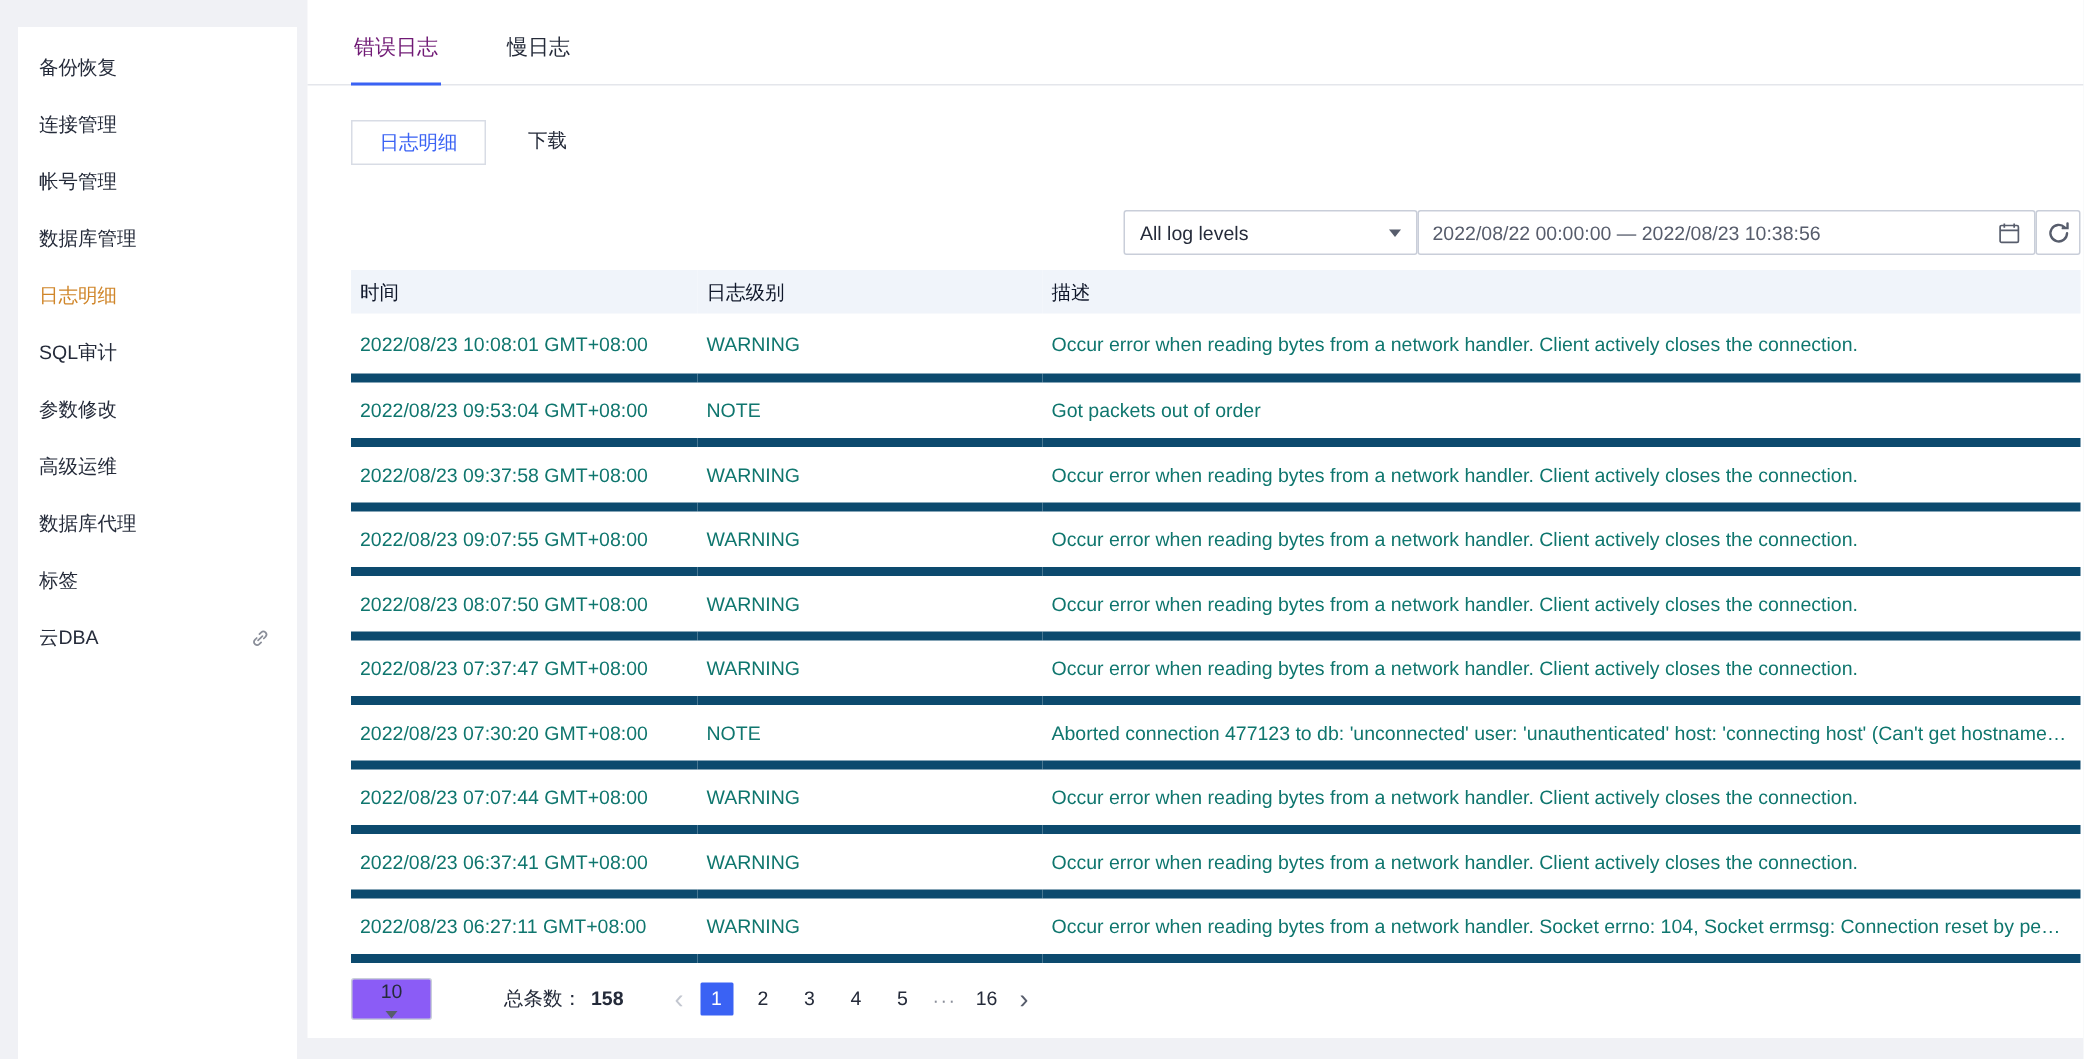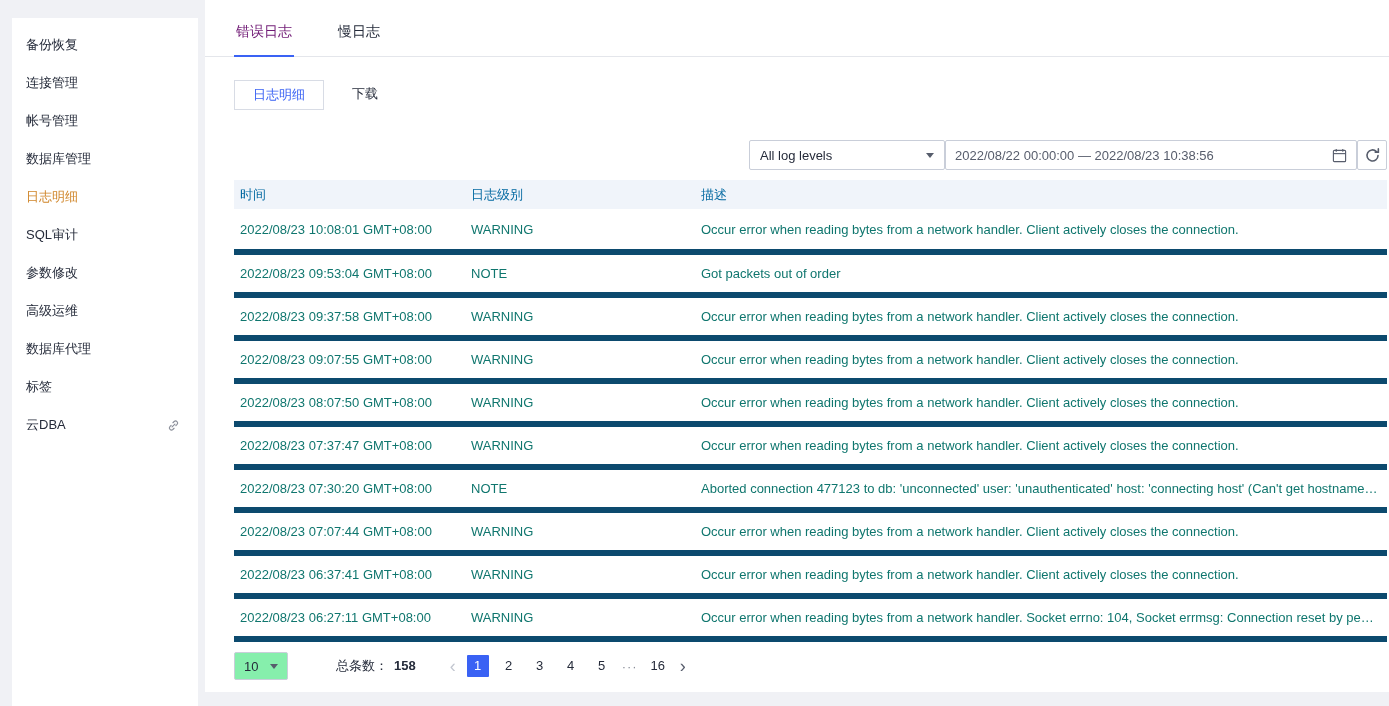--- a/index.html
+++ b/index.html
@@ -43,31 +43,31 @@
     display:flex; align-items:center; justify-content:space-between; padding:0 9px; color:#575d6c; cursor:pointer;
   }
   .iconbtn {
     width:30px; height:30px; border:1px solid #c9ced9; background:#fff; border-radius:2px;
     display:flex; align-items:center; justify-content:center; cursor:pointer;
   }
   
   table { width:100%; border-collapse:collapse; table-layout:fixed; margin-top:10px; font-size:13px; }
   thead th {
     background:#f0f4fa; height:29px; text-align:left; font-weight:400;
-    color:#0369a1; padding:0 8px 0 6px;
+    color:#0f172a; padding:0 8px 0 6px;
   }
   tbody td {
     height:43px; border-bottom:6px solid #0c4a6e; padding:0 8px 0 6px;
     white-space:nowrap; overflow:hidden; text-overflow:ellipsis; color:#0f766e;
   }
   
   .pagination { margin-top:10px; display:flex; align-items:center; font-size:13px; }
   .psize {
-    width:54px; height:28px; border:1px solid #c9ced9; background:#86efac; border-radius:2px;
-    display:flex; align-items:center; justify-content:space-between; padding:0 9px; cursor:pointer;
+    width:54px; height:28px; border:1px solid #c9ced9; background:#8b5cf6; border-radius:2px;
+    display:flex; align-items:center; justify-content:space-between; padding:0 9px; cursor:pointer;flex-direction:column;
   }
   .total { margin-left:48px; }
   .total b { font-weight:700; margin-left:6px; }
   .pages { margin-left:32px; display:flex; align-items:center; gap:9px; }
   .parrow { font-size:18px; line-height:20px; cursor:pointer; padding:0 2px; }
   .parrow.prev { color:#c3c7d0; }
   .parrow.next { color:#575d6c; }
   .page { min-width:22px; height:22px; line-height:22px; text-align:center; cursor:pointer; border-radius:1px; }
   .page.current { background:#3a62f4; color:#fff; }
   .dots { color:#8a8e99; letter-spacing:1px; }

